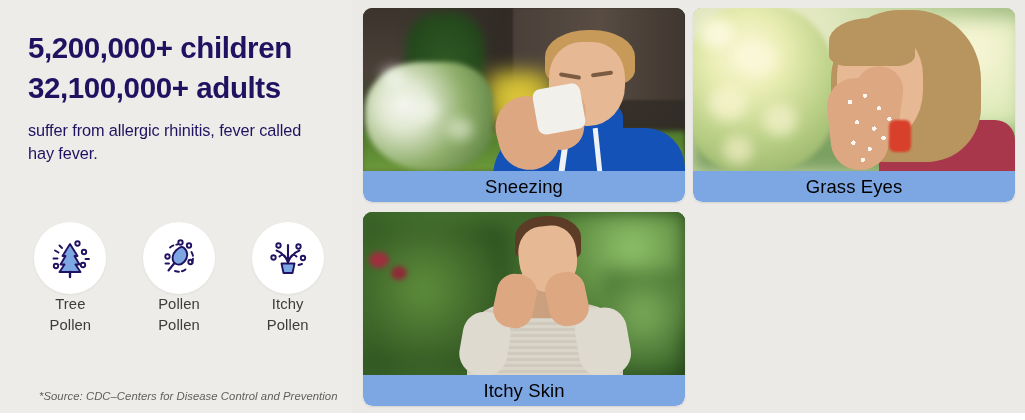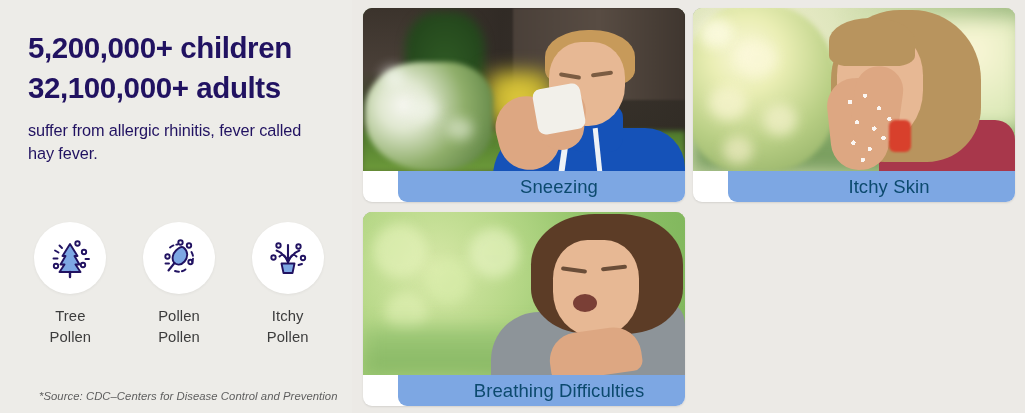--- a/index.html
+++ b/index.html
@@ -87,21 +87,20 @@
     background: #ffffff;
     display: flex;
     align-items: center;
     justify-content: center;
     box-shadow: 0 1px 3px rgba(0,0,0,0.06);
   }
 
   .pollen-circle svg { display: block; }
 
   .pollen-label {
-    margin-top: 12px;
     font-size: 14.8px;
     line-height: 1.42;
     color: #3c3c3c;
     text-align: center;
     letter-spacing: 0.1px;
   }
 
   
   .footnote {
     position: absolute;
@@ -145,28 +144,27 @@
     background: #4c6a3a;
   }
 
   .card-caption {
     position: absolute;
     left: 0;
     bottom: 0;
     width: 100%;
     height: 31px;
     background: #7da7e3;
-    color: #0c4a6e;
+    color: #000000;
     font-size: 18.5px;
     letter-spacing: 0.1px;
     display: flex;
     align-items: center;
     justify-content: center;
     border-radius: 0 0 9px 9px;
-    margin-left: 35px;
   }
 
   
   .ph { position: absolute; }
 
   
   .bg-sneeze {
     inset: 0;
     background:
       radial-gradient(circle at 78% 18%, rgba(60,52,46,0.95) 0%, rgba(48,42,37,0.95) 40%, rgba(40,35,31,0) 70%),
@@ -374,42 +372,43 @@
              radial-gradient(circle 2.2px at 62% 26%,#fff 99%,transparent 100%),
              radial-gradient(circle 2.2px at 24% 44%,#fff 99%,transparent 100%),
              radial-gradient(circle 2.2px at 54% 52%,#fff 99%,transparent 100%),
              radial-gradient(circle 2.2px at 80% 40%,#fff 99%,transparent 100%),
              radial-gradient(circle 2.2px at 18% 70%,#fff 99%,transparent 100%),
              radial-gradient(circle 2.2px at 46% 78%,#fff 99%,transparent 100%),
              radial-gradient(circle 2.2px at 70% 64%,#fff 99%,transparent 100%),
              radial-gradient(circle 2.2px at 34% 92%,#fff 99%,transparent 100%);opacity:.9;"></div>
         <div class="ph" style="left:196px;top:112px;width:22px;height:32px;background:#d8402c;border-radius:6px;filter:blur(1px);"></div>
       </div>
+      <div class="card-caption">Grass Eyes</div>
+    </div>
+
+    <div class="card">
+      <div class="card-photo">
+        <div class="ph bg-itchyskin"></div>
+        <div class="ph verysoft" style="left:190px;top:0;width:132px;height:120px;background:radial-gradient(circle at 60% 30%,#8fc36a,#4f7a34 70%,rgba(0,0,0,0));"></div>
+        <div class="ph verysoft" style="left:0;top:10px;width:150px;height:150px;background:radial-gradient(circle at 40% 45%,#5f8e3c,#2e5220 75%,rgba(0,0,0,0));"></div>
+        <div class="ph soft" style="left:6px;top:40px;width:20px;height:16px;background:#9d2f3e;border-radius:50%;"></div>
+        <div class="ph soft" style="left:28px;top:54px;width:16px;height:14px;background:#8e2b38;border-radius:50%;"></div>
+        <div class="ph verysoft" style="left:240px;top:60px;width:80px;height:104px;background:radial-gradient(circle at 50% 40%,#7fae5c,#3e6a2c 80%,rgba(0,0,0,0));"></div>
+
+        <div class="ph shirt-white" style="left:104px;top:92px;width:156px;height:72px;border-radius:40px 40px 0 0;background:
+             repeating-linear-gradient(0deg,#d9d5c9 0 3px,#cfcabd 3px 6px),
+             repeating-linear-gradient(90deg,#ddd9cd 0 3px,#d2cdc0 3px 6px);"></div>
+        <div class="ph shirt-white" style="left:98px;top:100px;width:48px;height:64px;border-radius:22px;transform:rotate(10deg);"></div>
+        <div class="ph shirt-white" style="left:214px;top:96px;width:52px;height:68px;border-radius:22px;transform:rotate(-10deg);"></div>
+        <div class="ph skin-d" style="left:152px;top:62px;width:52px;height:44px;"></div>
+        <div class="ph hair-brown" style="left:152px;top:4px;width:66px;height:44px;border-radius:48% 48% 20% 20%;"></div>
+        <div class="ph skin" style="left:156px;top:14px;width:58px;height:66px;border-radius:40% 40% 48% 48%;transform:rotate(-6deg);"></div>
+        <div class="ph skin2" style="left:132px;top:62px;width:40px;height:54px;border-radius:18px;transform:rotate(12deg);"></div>
+        <div class="ph skin2" style="left:184px;top:60px;width:40px;height:54px;border-radius:18px;transform:rotate(-12deg);"></div>
+      </div>
       <div class="card-caption">Itchy Skin</div>
     </div>
 
 
-    <div class="card">
-      <div class="card-photo">
-        <div class="ph bg-breathing"></div>
-        <div class="ph bokeh" style="left:10px;top:12px;width:54px;height:54px;background:#eaf6c0;"></div>
-        <div class="ph bokeh" style="left:62px;top:46px;width:46px;height:46px;background:#dcf0ae;"></div>
-        <div class="ph bokeh" style="left:22px;top:80px;width:42px;height:42px;background:#e6f4ba;"></div>
-        <div class="ph bokeh" style="left:106px;top:16px;width:50px;height:50px;background:#f0f9cd;"></div>
-        <div class="ph bokeh" style="left:134px;top:74px;width:40px;height:40px;background:#d5ecа5;"></div>
-        <div class="ph verysoft" style="left:0;bottom:0;width:322px;height:48px;background:linear-gradient(180deg,#9fc978,#84b561);"></div>
-
-        <div class="ph shirt-grey" style="left:128px;top:100px;width:194px;height:64px;border-radius:48px 30px 0 0;"></div>
-        <div class="ph shirt-grey" style="left:248px;top:88px;width:74px;height:76px;border-radius:24px;"></div>
-        <div class="ph hair-brown" style="left:168px;top:2px;width:152px;height:120px;border-radius:42% 42% 38% 38%;"></div>
-        <div class="ph skin" style="left:190px;top:28px;width:86px;height:96px;border-radius:40% 40% 46% 46%;"></div>
-        <div class="ph" style="left:198px;top:56px;width:26px;height:4px;background:#6a4d38;border-radius:3px;transform:rotate(8deg);"></div>
-        <div class="ph" style="left:238px;top:54px;width:26px;height:4px;background:#6a4d38;border-radius:3px;transform:rotate(-6deg);"></div>
-        <div class="ph" style="left:210px;top:82px;width:24px;height:18px;background:#7a3f36;border-radius:50%;"></div>
-        <div class="ph skin2" style="left:186px;top:118px;width:92px;height:46px;border-radius:28px 28px 10px 10px;transform:rotate(-8deg);"></div>
-      </div>
-      <div class="card-caption">Breathing Difficulties</div>
-    </div>
-
   </div>
 
   <div class="bottom-strip"></div>
 </div>
 
 </body></html>

